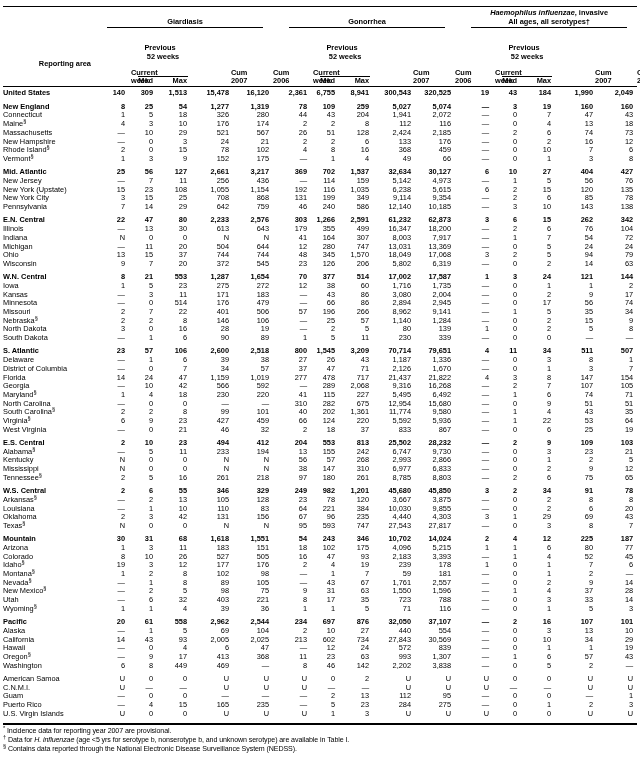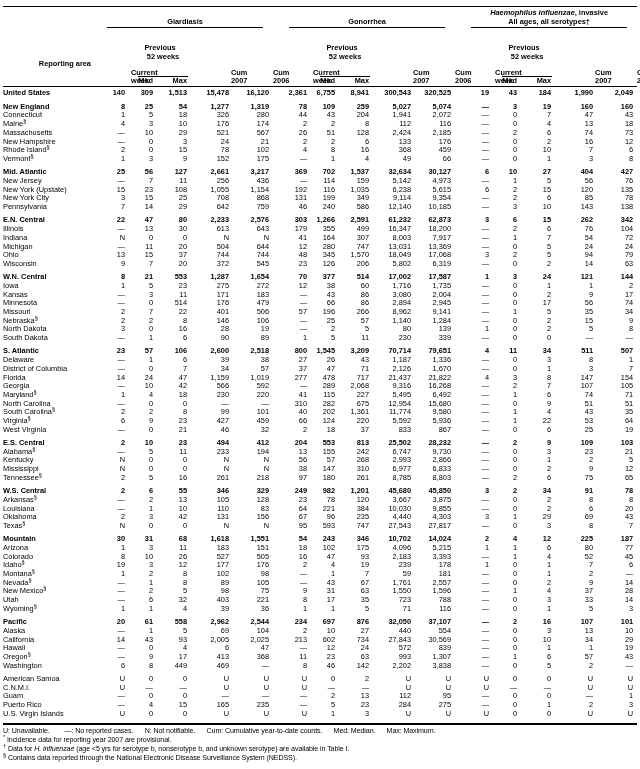--- a/index.html
+++ b/index.html
@@ -1341,19 +1341,18 @@
           <td>U</td>
           <td>0</td>
           <td>0</td>
           <td>U</td>
           <td>U</td>
         </tr>
       </tbody>
   </table>
 
   <div class="footnotes">
-    <div class="legend">U: Unavailable.        —: No reported cases.      N: Not notifiable.      Cum: Cumulative year-to-date counts.      Med: Median.      Max: Maximum.</div>
     <div><span class="fn-marker">*</span><span> Incidence data for reporting year 2007 are provisional.</span></div>
     <div><span class="fn-marker">†</span><span> Data for </span><span class="it">H. influenzae</span><span> (age &lt;5 yrs for serotype b, nonserotype b, and unknown serotype) are available in Table I.</span></div>
     <div><span class="fn-marker">§</span><span> Contains data reported through the National Electronic Disease Surveillance System (NEDSS).</span></div>
   </div>
 
 </div>
 
 </body></html>

